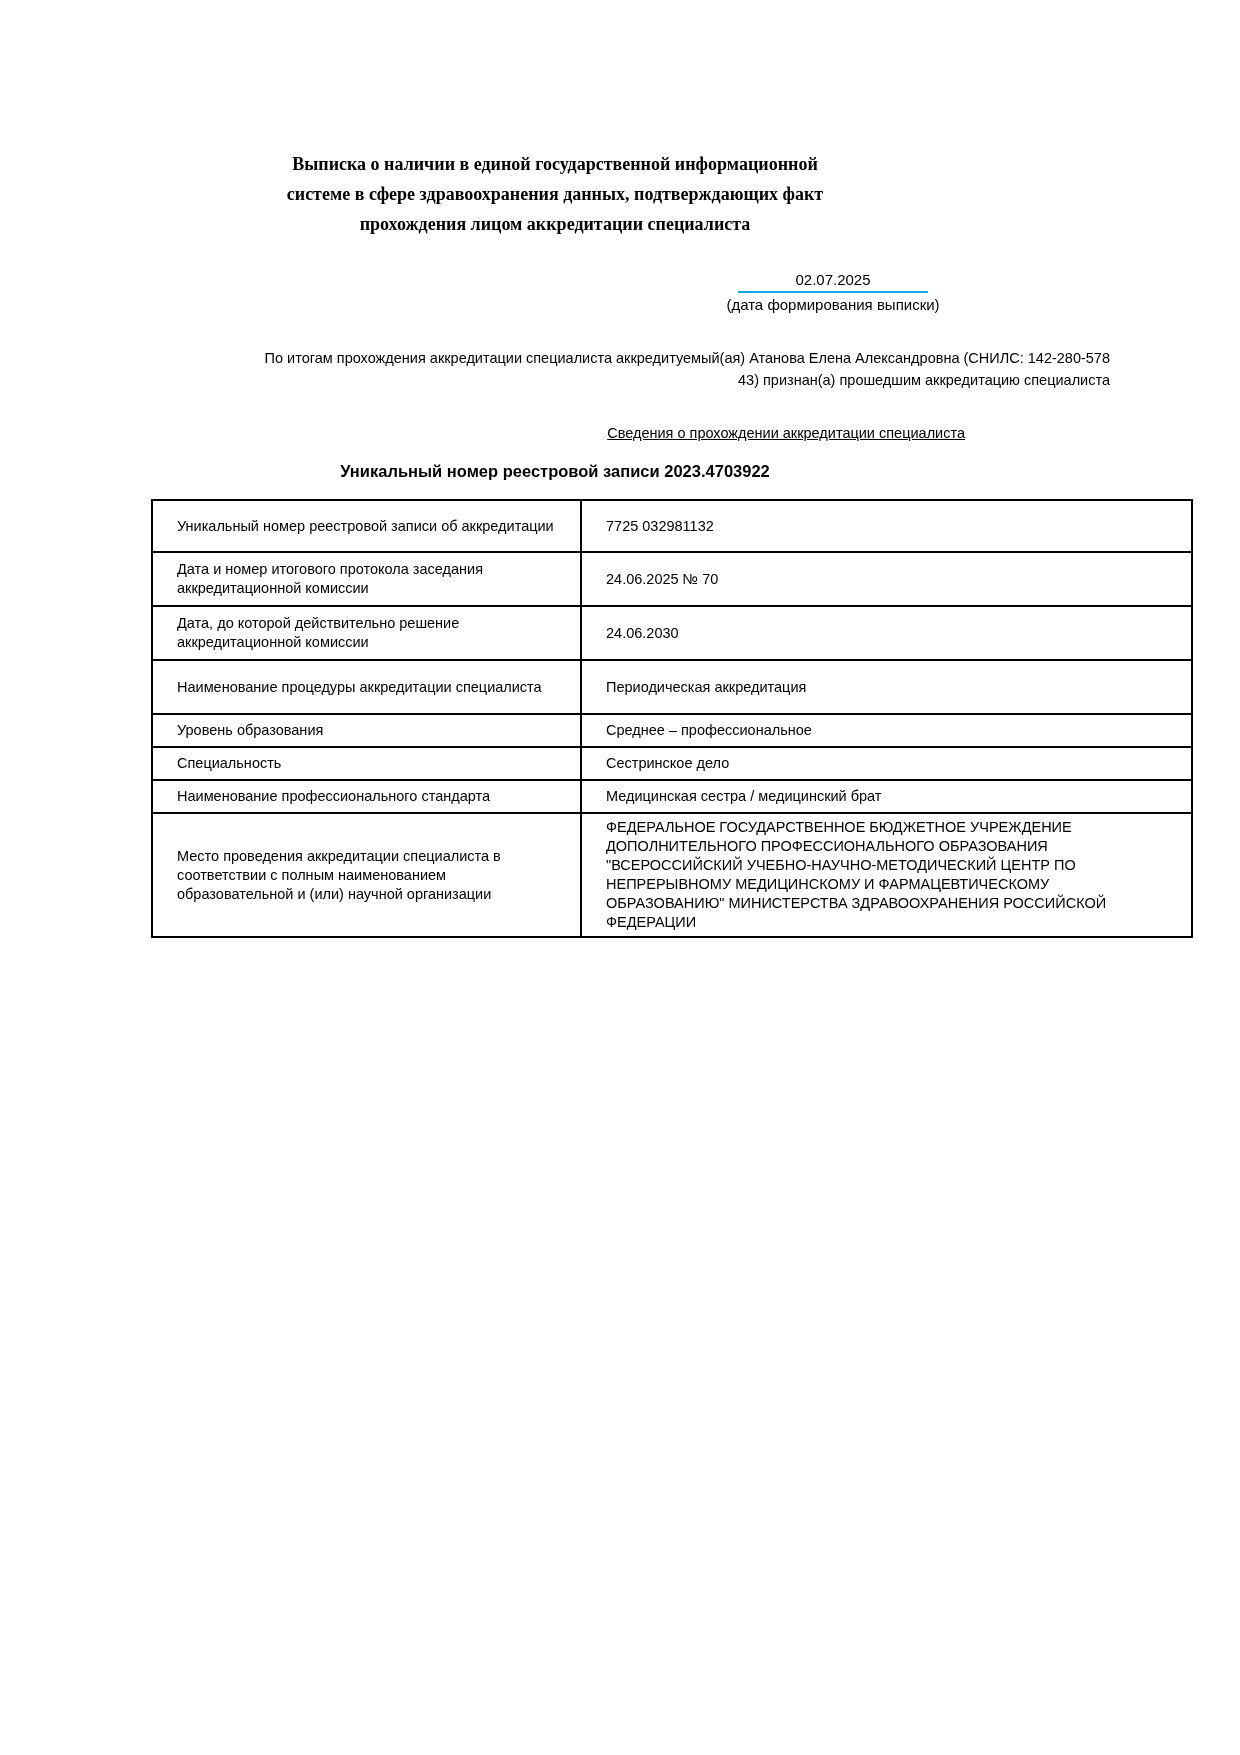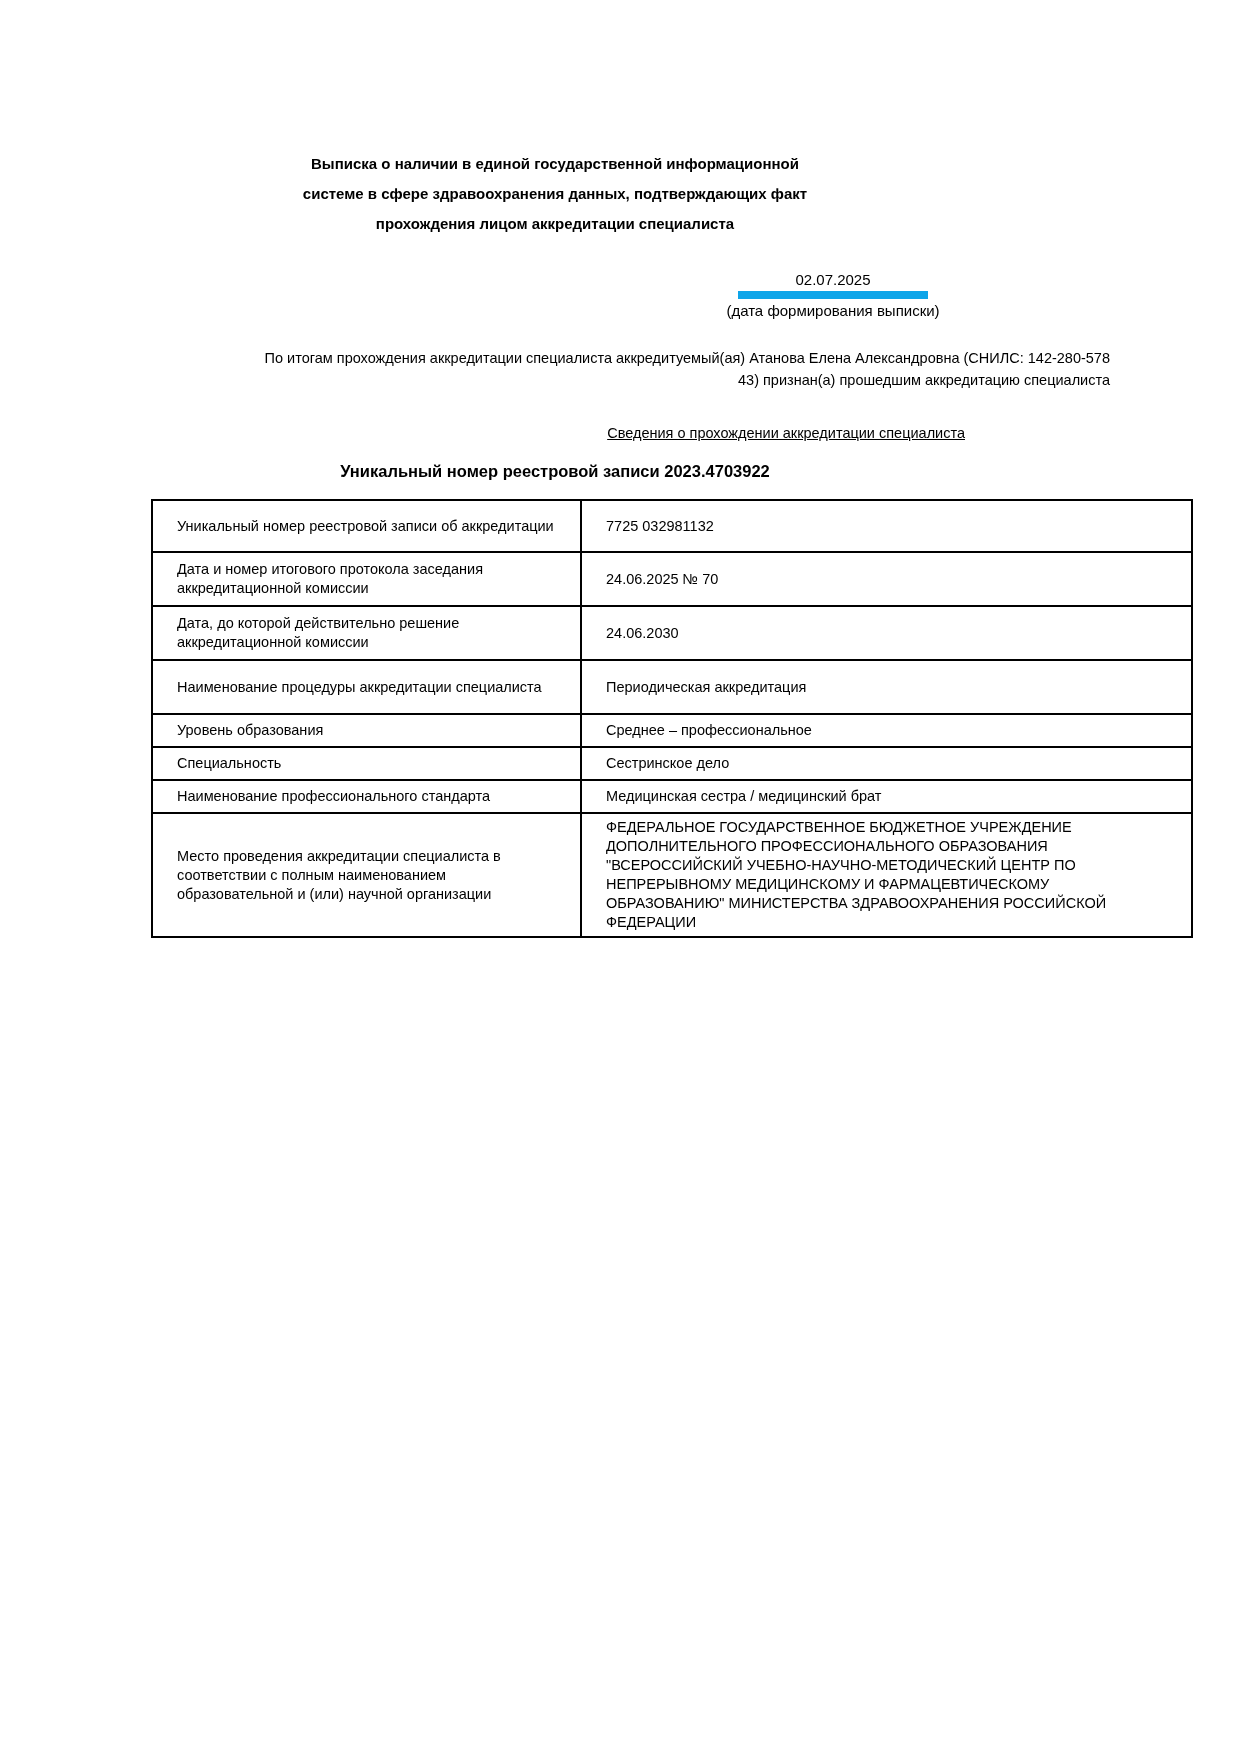--- a/index.html
+++ b/index.html
@@ -15,35 +15,36 @@
     color: #000000;
     font-family: "Liberation Sans", sans-serif;
     overflow: hidden;
   }
   .doc-title {
     position: absolute;
     top: 149px;
     left: 145px;
     width: 820px;
     text-align: center;
-    font-size: 15px;
+    font-size: 18px;
     font-weight: bold;
     line-height: 30px;
+    font-family: Liberation Serif, serif;
   }
   .date-block {
     position: absolute;
     top: 271px;
     left: 708px;
     width: 250px;
     text-align: center;
   }
   .date-value {
     display: inline-block;
     min-width: 190px;
-    border-bottom: 8px solid #0ea5e9;
+    border-bottom: 2px solid #0ea5e9;
     padding-bottom: 2px;
     font-size: 15px;
     line-height: 18px;
   }
   .date-caption {
     margin-top: 2px;
     font-size: 15px;
     line-height: 19px;
   }
   .intro {

